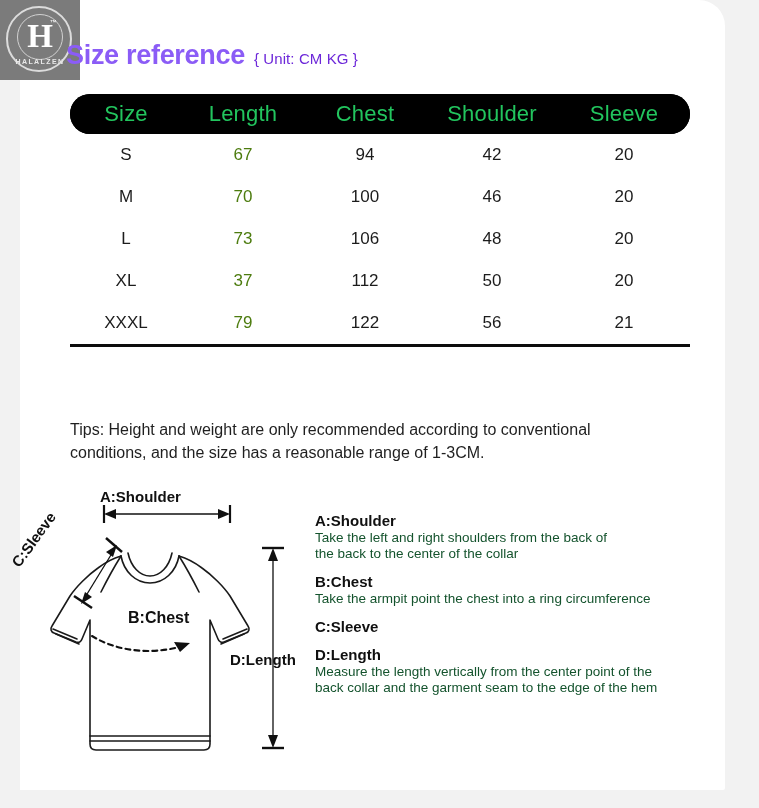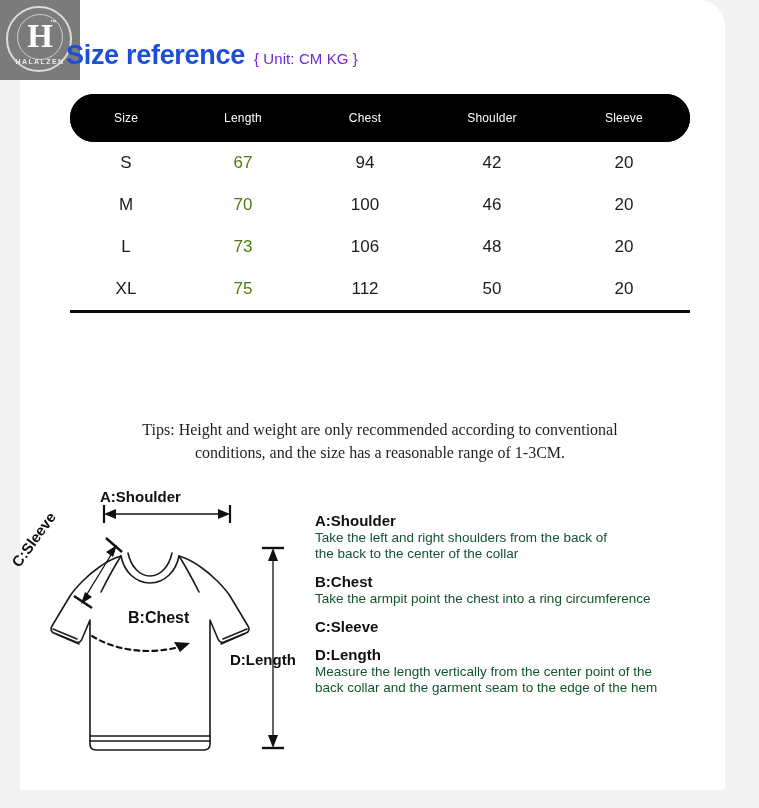--- a/index.html
+++ b/index.html
@@ -95,45 +95,45 @@
     position: absolute;
     left: 66px;
     top: 40px;
     display: flex;
     align-items: baseline;
     white-space: nowrap;
   }
   #heading .main-title {
     font-size: 27px;
     font-weight: bold;
-    color: #1d4ed8;
+    color: #8b5cf6;
     letter-spacing: -0.3px;
   }
   #heading .unit-note {
     font-size: 15px;
     color: #6d28d9;
     margin-left: 9px;
     letter-spacing: 0.1px;
   }
 
   
   #size-table {
     position: absolute;
     left: 70px;
     top: 94px;
     width: 620px;
     border-collapse: collapse;
     table-layout: fixed;
   }
   #size-table thead th {
     background: #000000;
-    color: #ffffff;
-    font-size: 12px;
+    color: #22c55e;
+    font-size: 22px;
     font-weight: normal;
-    height: 48px;
+    height: 40px;
     text-align: center;
     padding: 0;
     letter-spacing: 0.2px;
   }
   #size-table thead tr {
     background: #000;
   }
   #size-table thead th:first-child {
     border-top-left-radius: 24px;
     border-bottom-left-radius: 24px;
@@ -162,25 +162,24 @@
   #size-table col.c2 { width: 122px; }
   #size-table col.c3 { width: 132px; }
   #size-table col.c4 { width: 132px; }
 
   
   #tips {
     position: absolute;
     left: 70px;
     top: 418px;
     width: 620px;
-    text-align: center;
+    text-align: left;
     font-size: 16px;
     line-height: 23px;
     color: #1f1f1f;
-    font-family: Liberation Serif, serif;
   }
 
   
   #diagram {
     position: absolute;
     left: 18px;
     top: 482px;
     width: 300px;
     height: 290px;
   }
@@ -278,24 +277,31 @@
       </tr>
       <tr>
         <td>L</td>
         <td class="col-num">73</td>
         <td>106</td>
         <td>48</td>
         <td>20</td>
       </tr>
       <tr>
         <td>XL</td>
-        <td class="col-num">75</td>
+        <td class="col-num">37</td>
         <td>112</td>
         <td>50</td>
         <td>20</td>
+      </tr>
+      <tr>
+        <td>XXXL</td>
+        <td class="col-num">79</td>
+        <td>122</td>
+        <td>56</td>
+        <td>21</td>
       </tr>
     </tbody>
   </table>
 
   <div id="tips">
     <div>Tips: Height and weight are only recommended according to conventional</div>
     <div>conditions, and the size has a reasonable range of 1-3CM.</div>
   </div>
 
   <div id="diagram">

